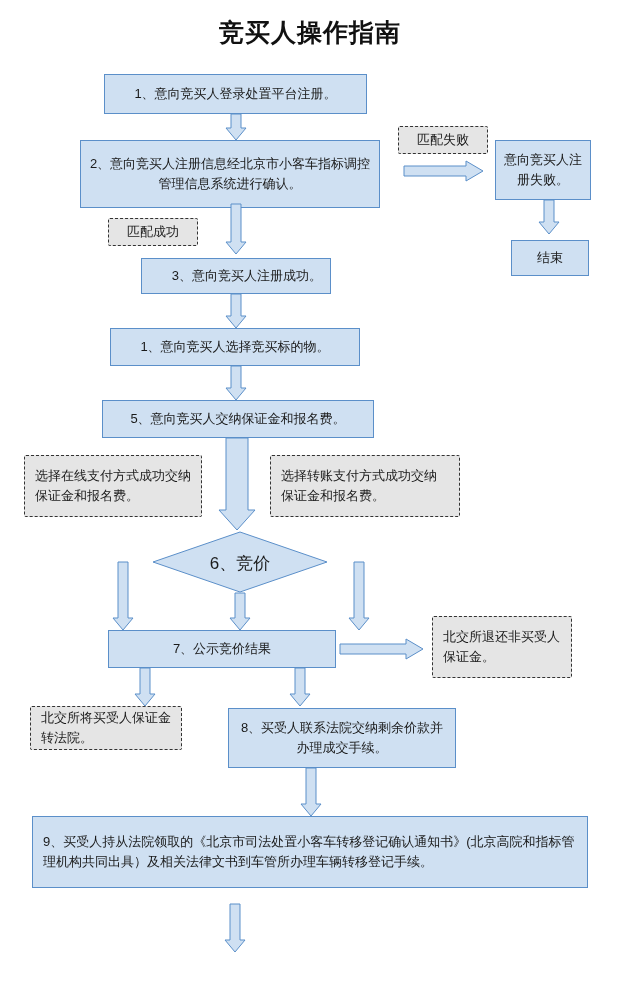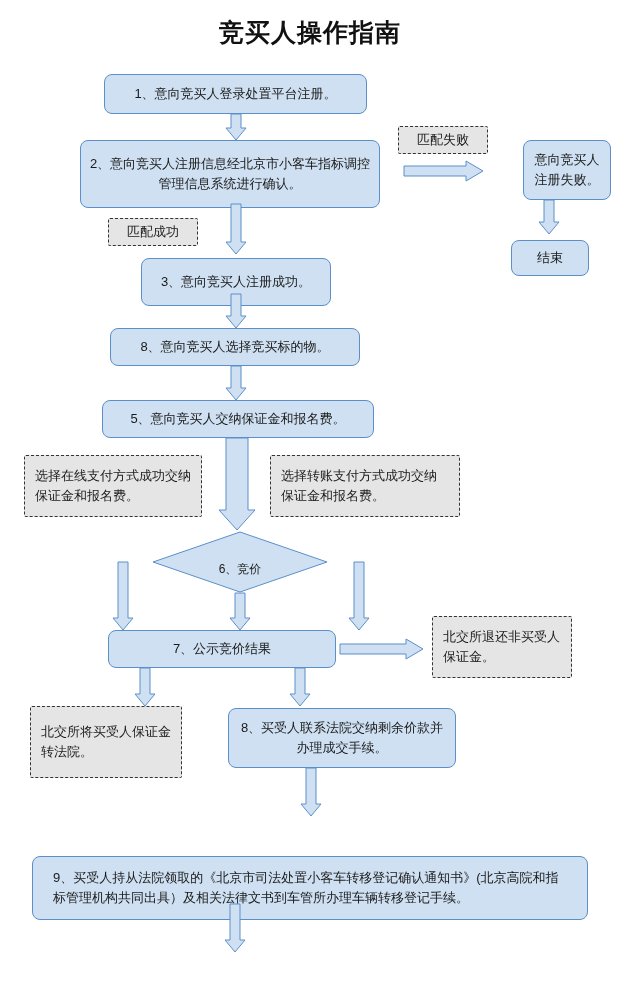--- a/index.html
+++ b/index.html
@@ -38,47 +38,47 @@
     align-items: center;
     justify-content: center;
     text-align: center;
     font-size: 13px;
     line-height: 1.55;
     padding: 4px 8px;
   }
   .box {
     background: #cfe0f2;
     border: 1px solid #5b8fc9;
-    border-radius: 8px;
+    border-radius: 0;
   }
   .note {
     background: #e5e5e5;
     border: 1px dashed #333333;
     border-radius: 2px;
   }
   .diamond-wrap {
     position: absolute;
   }
   .diamond {
     position: absolute;
     left: 0;
     top: 0;
     width: 100%;
     height: 100%;
   }
   .diamond-label {
     position: absolute;
     left: 0;
-    top: 7px;
+    top: 1px;
     width: 100%;
     height: 100%;
     display: flex;
     align-items: center;
     justify-content: center;
-    font-size: 12px;
+    font-size: 17px;
   }
   .arrow {
     position: absolute;
   }
   .arrow svg {
     display: block;
     overflow: visible;
   }
   .text-left {
     text-align: left;
@@ -109,21 +109,21 @@
   <div class="node note" style="left:398px; top:126px; width:90px; height:28px;">
     <span>匹配失败</span>
   </div>
 
   <div class="arrow" style="left:404px; top:160px;">
     <svg width="80" height="22" viewBox="0 0 80 22">
       <polygon points="0,6 62,6 62,1 79,11 62,21 62,16 0,16" fill="#cfe0f2" stroke="#5b8fc9" stroke-width="1"></polygon>
     </svg>
   </div>
 
-  <div class="node box" style="left:495px; top:140px; width:88px; height:60px;margin-left:28px;">
+  <div class="node box" style="left:495px; top:140px; width:96px; height:60px;">
     <span>意向竞买人注册失败。</span>
   </div>
 
   <div class="arrow" style="left:538px; top:200px;">
     <svg width="22" height="34" viewBox="0 0 22 34">
       <polygon points="6,0 16,0 16,22 21,22 11,34 1,22 6,22" fill="#cfe0f2" stroke="#5b8fc9" stroke-width="1"></polygon>
     </svg>
   </div>
 
   <div class="node box" style="left:511px; top:240px; width:78px; height:36px;">
@@ -133,32 +133,32 @@
   <div class="node note" style="left:108px; top:218px; width:90px; height:28px;">
     <span>匹配成功</span>
   </div>
 
   <div class="arrow" style="left:225px; top:204px;">
     <svg width="22" height="50" viewBox="0 0 22 50">
       <polygon points="6,0 16,0 16,38 21,38 11,50 1,38 6,38" fill="#cfe0f2" stroke="#5b8fc9" stroke-width="1"></polygon>
     </svg>
   </div>
 
-  <div class="node box" style="left:141px; top:258px; width:190px; height:48px;">
+  <div class="node box" style="left:141px; top:258px; width:190px; height:36px;justify-content:flex-end;">
     <span>3、意向竞买人注册成功。</span>
   </div>
 
   <div class="arrow" style="left:225px; top:294px;">
     <svg width="22" height="34" viewBox="0 0 22 34">
       <polygon points="6,0 16,0 16,22 21,22 11,34 1,22 6,22" fill="#cfe0f2" stroke="#5b8fc9" stroke-width="1"></polygon>
     </svg>
   </div>
 
   <div class="node box" style="left:110px; top:328px; width:250px; height:38px;">
-    <span>8、意向竞买人选择竞买标的物。</span>
+    <span>1、意向竞买人选择竞买标的物。</span>
   </div>
 
   <div class="arrow" style="left:225px; top:366px;">
     <svg width="22" height="34" viewBox="0 0 22 34">
       <polygon points="6,0 16,0 16,22 21,22 11,34 1,22 6,22" fill="#cfe0f2" stroke="#5b8fc9" stroke-width="1"></polygon>
     </svg>
   </div>
 
   <div class="node box" style="left:102px; top:400px; width:272px; height:38px;">
     <span>5、意向竞买人交纳保证金和报名费。</span>
@@ -214,41 +214,41 @@
   <div class="node note text-left" style="left:432px; top:616px; width:140px; height:62px; padding:6px 10px;">
     <span>北交所退还非买受人保证金。</span>
   </div>
 
   <div class="arrow" style="left:134px; top:668px;">
     <svg width="22" height="38" viewBox="0 0 22 38">
       <polygon points="6,0 16,0 16,26 21,26 11,38 1,26 6,26" fill="#cfe0f2" stroke="#5b8fc9" stroke-width="1"></polygon>
     </svg>
   </div>
 
-  <div class="node note text-left" style="left:30px; top:706px; width:152px; height:72px; padding:6px 10px;">
+  <div class="node note text-left" style="left:30px; top:706px; width:152px; height:44px; padding:6px 10px;">
     <span>北交所将买受人保证金转法院。</span>
   </div>
 
   <div class="arrow" style="left:289px; top:668px;">
     <svg width="22" height="38" viewBox="0 0 22 38">
       <polygon points="6,0 16,0 16,26 21,26 11,38 1,26 6,26" fill="#cfe0f2" stroke="#5b8fc9" stroke-width="1"></polygon>
     </svg>
   </div>
 
   <div class="node box" style="left:228px; top:708px; width:228px; height:60px;">
     <span>8、买受人联系法院交纳剩余价款并办理成交手续。</span>
   </div>
 
   <div class="arrow" style="left:300px; top:768px;">
     <svg width="22" height="48" viewBox="0 0 22 48">
       <polygon points="6,0 16,0 16,36 21,36 11,48 1,36 6,36" fill="#cfe0f2" stroke="#5b8fc9" stroke-width="1"></polygon>
     </svg>
   </div>
 
-  <div class="node box text-left" style="left:32px; top:816px; width:556px; height:64px; padding:8px 20px;margin-top:40px;">
+  <div class="node box text-left" style="left:32px; top:816px; width:556px; height:72px; padding:8px 10px;">
     <span>9、买受人持从法院领取的《北京市司法处置小客车转移登记确认通知书》(北京高院和指标管理机构共同出具）及相关法律文书到车管所办理车辆转移登记手续。</span>
   </div>
 
   <div class="arrow" style="left:224px; top:904px;">
     <svg width="22" height="48" viewBox="0 0 22 48">
       <polygon points="6,0 16,0 16,36 21,36 11,48 1,36 6,36" fill="#cfe0f2" stroke="#5b8fc9" stroke-width="1"></polygon>
     </svg>
   </div>
 
 

